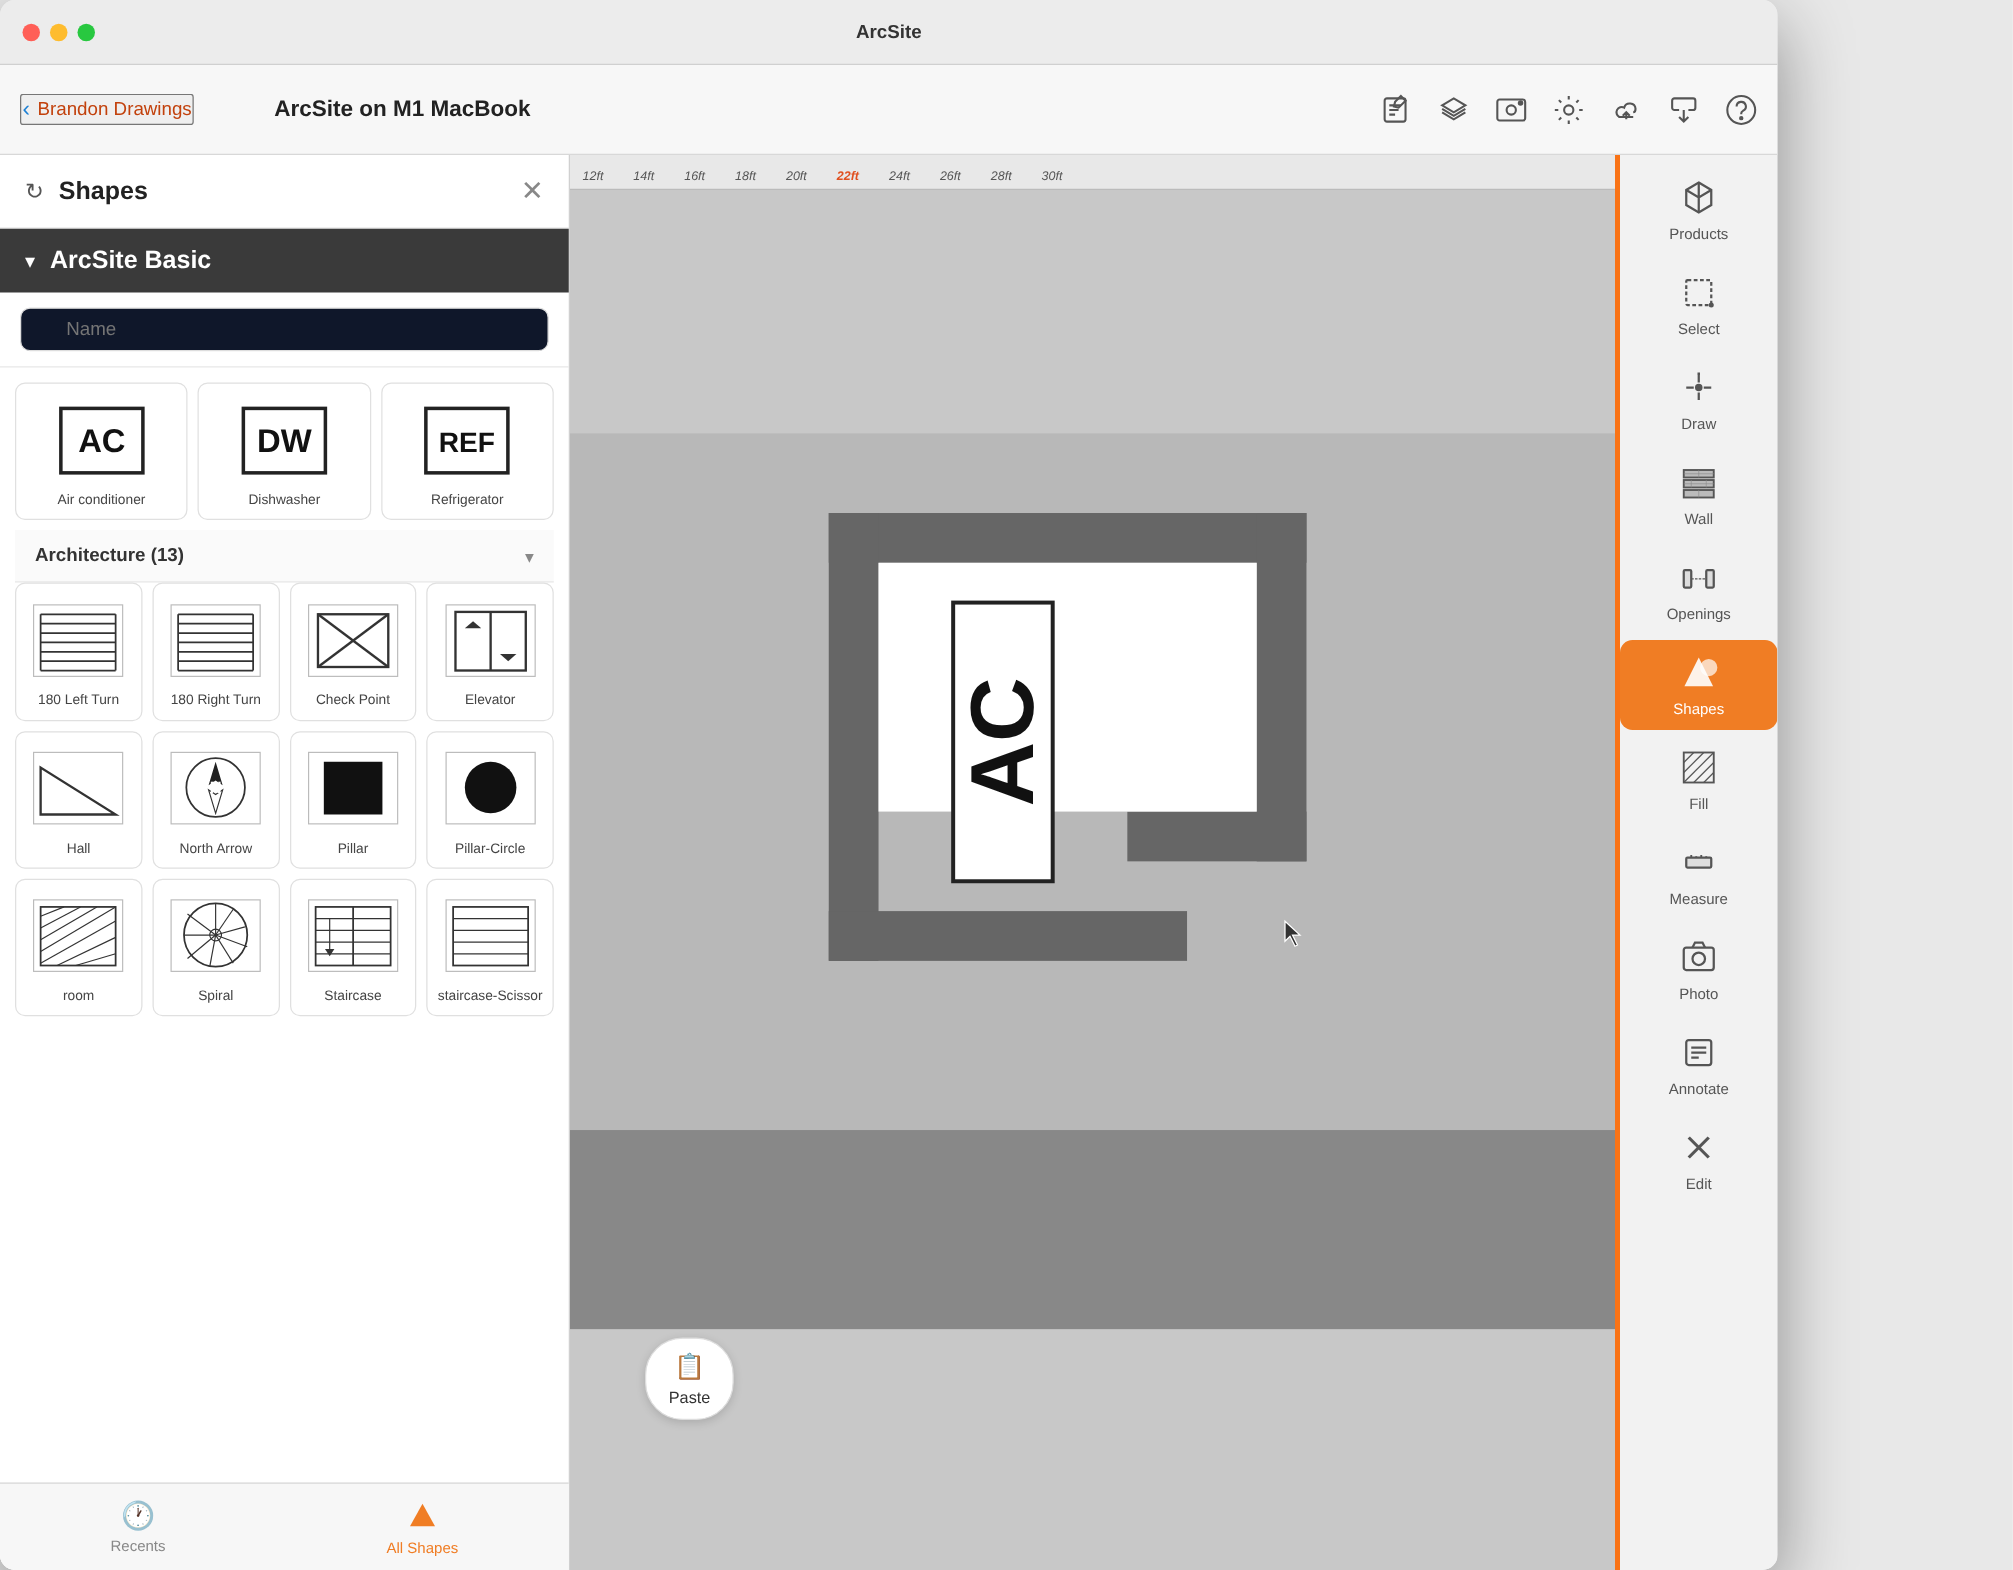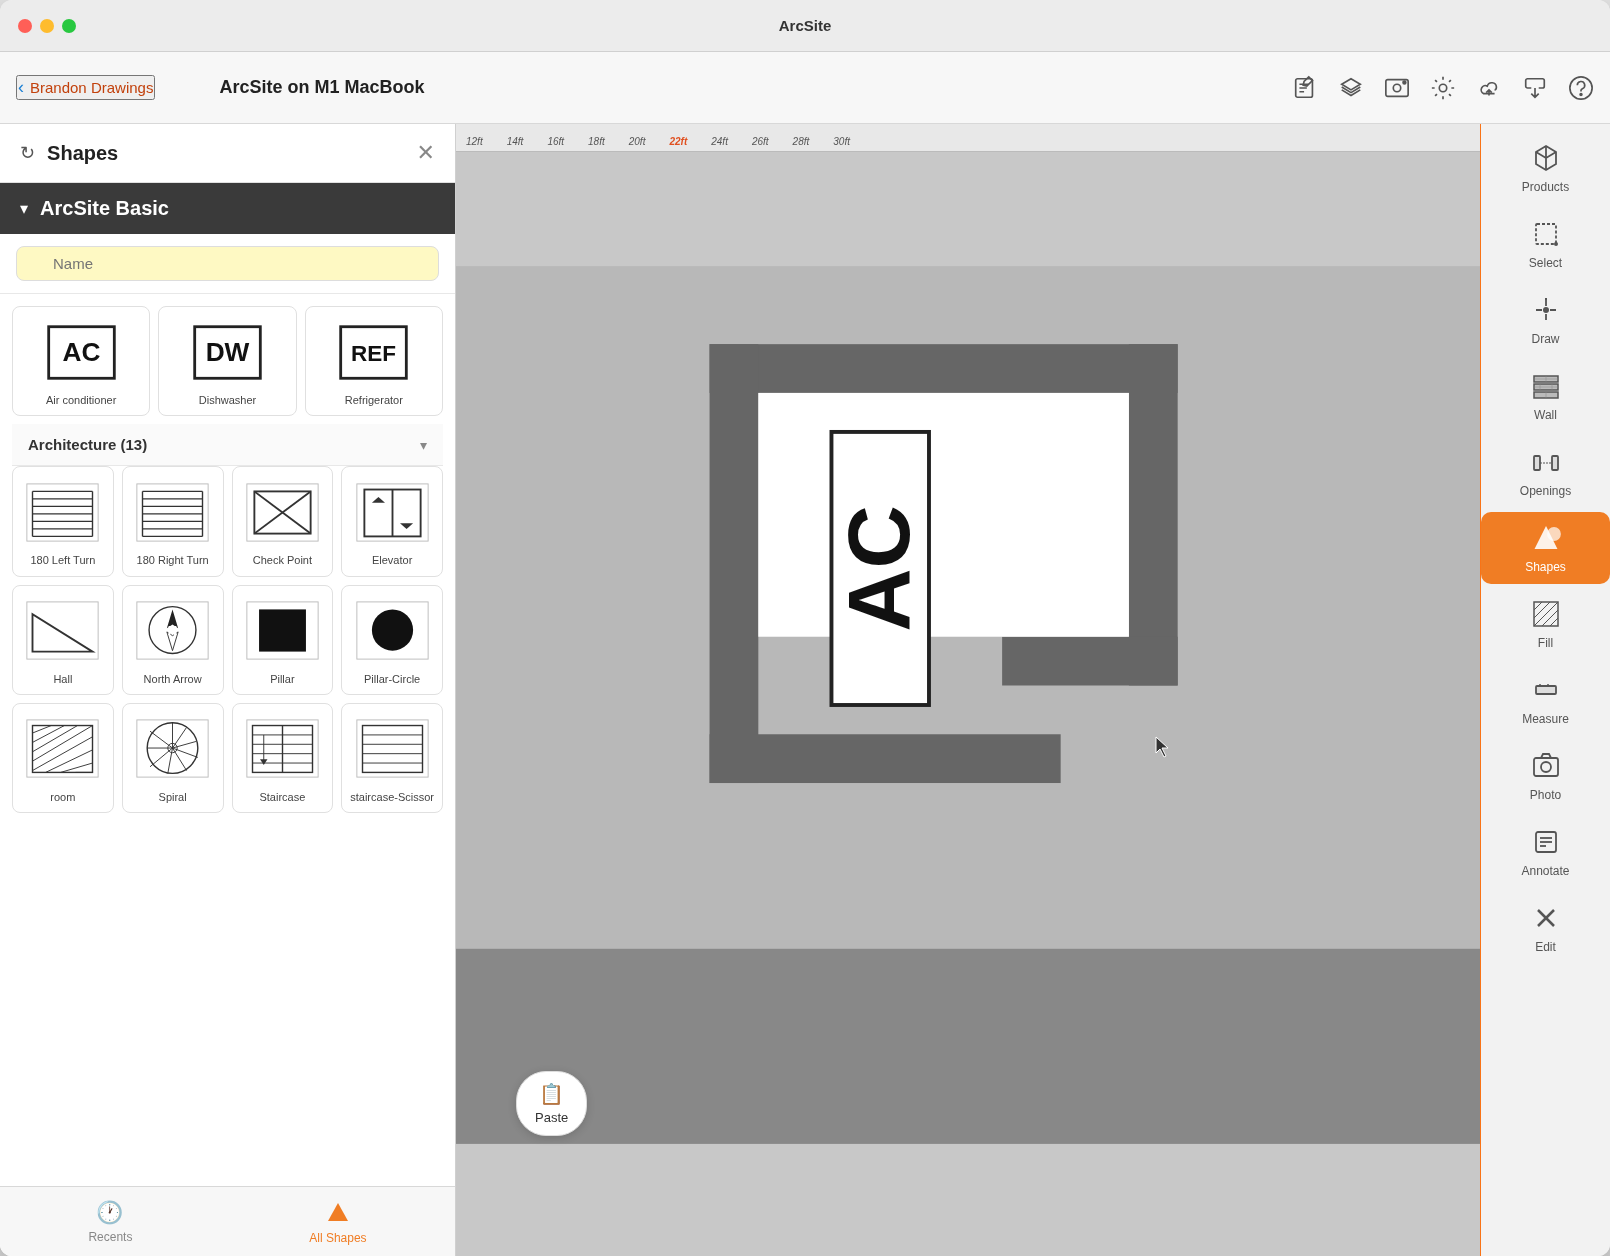--- a/index.html
+++ b/index.html
@@ -1,19 +1,19 @@
 <!DOCTYPE html>
 <html><head>
   <meta charset="utf-8">
   <style>
     * { box-sizing: border-box; margin: 0; padding: 0; }
     body { font-family: -apple-system, BlinkMacSystemFont, 'Helvetica Neue', Arial, sans-serif; background: #e8e8e8; width: 1610px; height: 1256px; overflow: hidden; }
 
     
-    .window { width: 1610px; height: 1256px; background: #f0f0f0; border-radius: 12px; overflow: hidden; display: flex; flex-direction: column; box-shadow: 0 20px 60px rgba(0,0,0,0.4); }
+    .window { width: 1422px; height: 1256px; background: #f0f0f0; border-radius: 12px; overflow: hidden; display: flex; flex-direction: column; box-shadow: 0 20px 60px rgba(0,0,0,0.4); }
 
     
     .titlebar { height: 52px; background: #ececec; display: flex; align-items: center; justify-content: center; position: relative; border-bottom: 1px solid #d0d0d0; flex-shrink: 0; }
     .titlebar-buttons { position: absolute; left: 18px; display: flex; gap: 8px; }
     .tb-btn { width: 14px; height: 14px; border-radius: 50%; border: none; cursor: pointer; }
     .tb-close { background: #ff5f57; }
     .tb-min { background: #febc2e; }
     .tb-max { background: #28c840; }
     .titlebar-title { font-size: 15px; font-weight: 600; color: #333; }
 
@@ -42,21 +42,21 @@
     .panel-title { font-size: 20px; font-weight: 600; color: #222; }
     .close-btn { background: none; border: none; cursor: pointer; font-size: 22px; color: #888; }
 
     
     .category-header { background: #3a3a3a; color: #fff; padding: 14px 20px; display: flex; align-items: center; gap: 12px; flex-shrink: 0; }
     .category-arrow { font-size: 16px; color: #fff; }
     .category-title { font-size: 20px; font-weight: 700; }
 
     
     .search-bar { padding: 12px 16px; border-bottom: 1px solid #e8e8e8; flex-shrink: 0; }
-    .search-input { width: 100%; padding: 8px 14px 8px 36px; border: 1px solid #ddd; border-radius: 8px; background: #fef9c3; font-size: 15px; color: #888; position: relative; }
+    .search-input { width: 100%; padding: 8px 14px 8px 36px; border: 1px solid #ddd; border-radius: 8px; background: #0f172a; font-size: 15px; color: #888; position: relative; }
     .search-wrapper { position: relative; }
     .search-icon-inner { position: absolute; left: 12px; top: 50%; transform: translateY(-50%); font-size: 14px; color: #999; }
 
     
     .shapes-scroll { flex: 1; overflow-y: auto; padding: 12px; }
     .shapes-row { display: flex; gap: 8px; margin-bottom: 8px; }
     .shape-item { flex: 1; display: flex; flex-direction: column; align-items: center; background: #fff; border: 1px solid #e0e0e0; border-radius: 8px; padding: 10px 6px 8px; cursor: pointer; min-width: 0; }
     .shape-preview { width: 80px; height: 70px; display: flex; align-items: center; justify-content: center; margin-bottom: 6px; }
     .shape-label { font-size: 11px; color: #444; text-align: center; line-height: 1.3; }
 
@@ -75,21 +75,21 @@
     
     .canvas-area { flex: 1; background: #c8c8c8; position: relative; overflow: hidden; }
     .ruler-top { height: 28px; background: #e8e8e8; border-bottom: 1px solid #bbb; display: flex; align-items: flex-end; padding-bottom: 4px; padding-left: 0; position: absolute; top: 0; left: 0; right: 0; z-index: 10; overflow: hidden; }
 
     
     .paste-btn { position: absolute; bottom: 60px; left: 50px; display: flex; flex-direction: column; align-items: center; gap: 4px; background: #fff; border: 1px solid #ddd; border-radius: 30px; padding: 10px 18px; cursor: pointer; box-shadow: 0 2px 8px rgba(0,0,0,0.15); }
     .paste-icon { font-size: 20px; }
     .paste-label { font-size: 13px; color: #333; }
 
     
-    .right-sidebar { width: 130px; background: #f2f2f2; border-left: 1px solid #f97316; display: flex; flex-direction: column; align-items: center; padding: 8px 0; gap: 4px; flex-shrink: 0; }
+    .right-sidebar { width: 130px; background: #f2f2f2; border-left: 4px solid #f97316; display: flex; flex-direction: column; align-items: center; padding: 8px 0; gap: 4px; flex-shrink: 0; }
     .sidebar-item { display: flex; flex-direction: column; align-items: center; gap: 6px; padding: 10px 8px; cursor: pointer; width: 100%; border-radius: 10px; }
     .sidebar-item.active { background: #f07d24; }
     .sidebar-item.active .sidebar-label { color: #fff; }
     .sidebar-label { font-size: 12px; color: #555; text-align: center; font-weight: 500; }
     .sidebar-icon { width: 32px; height: 32px; display: flex; align-items: center; justify-content: center; }
 
     
     .shape-svg { width: 75px; height: 65px; }
 
     

